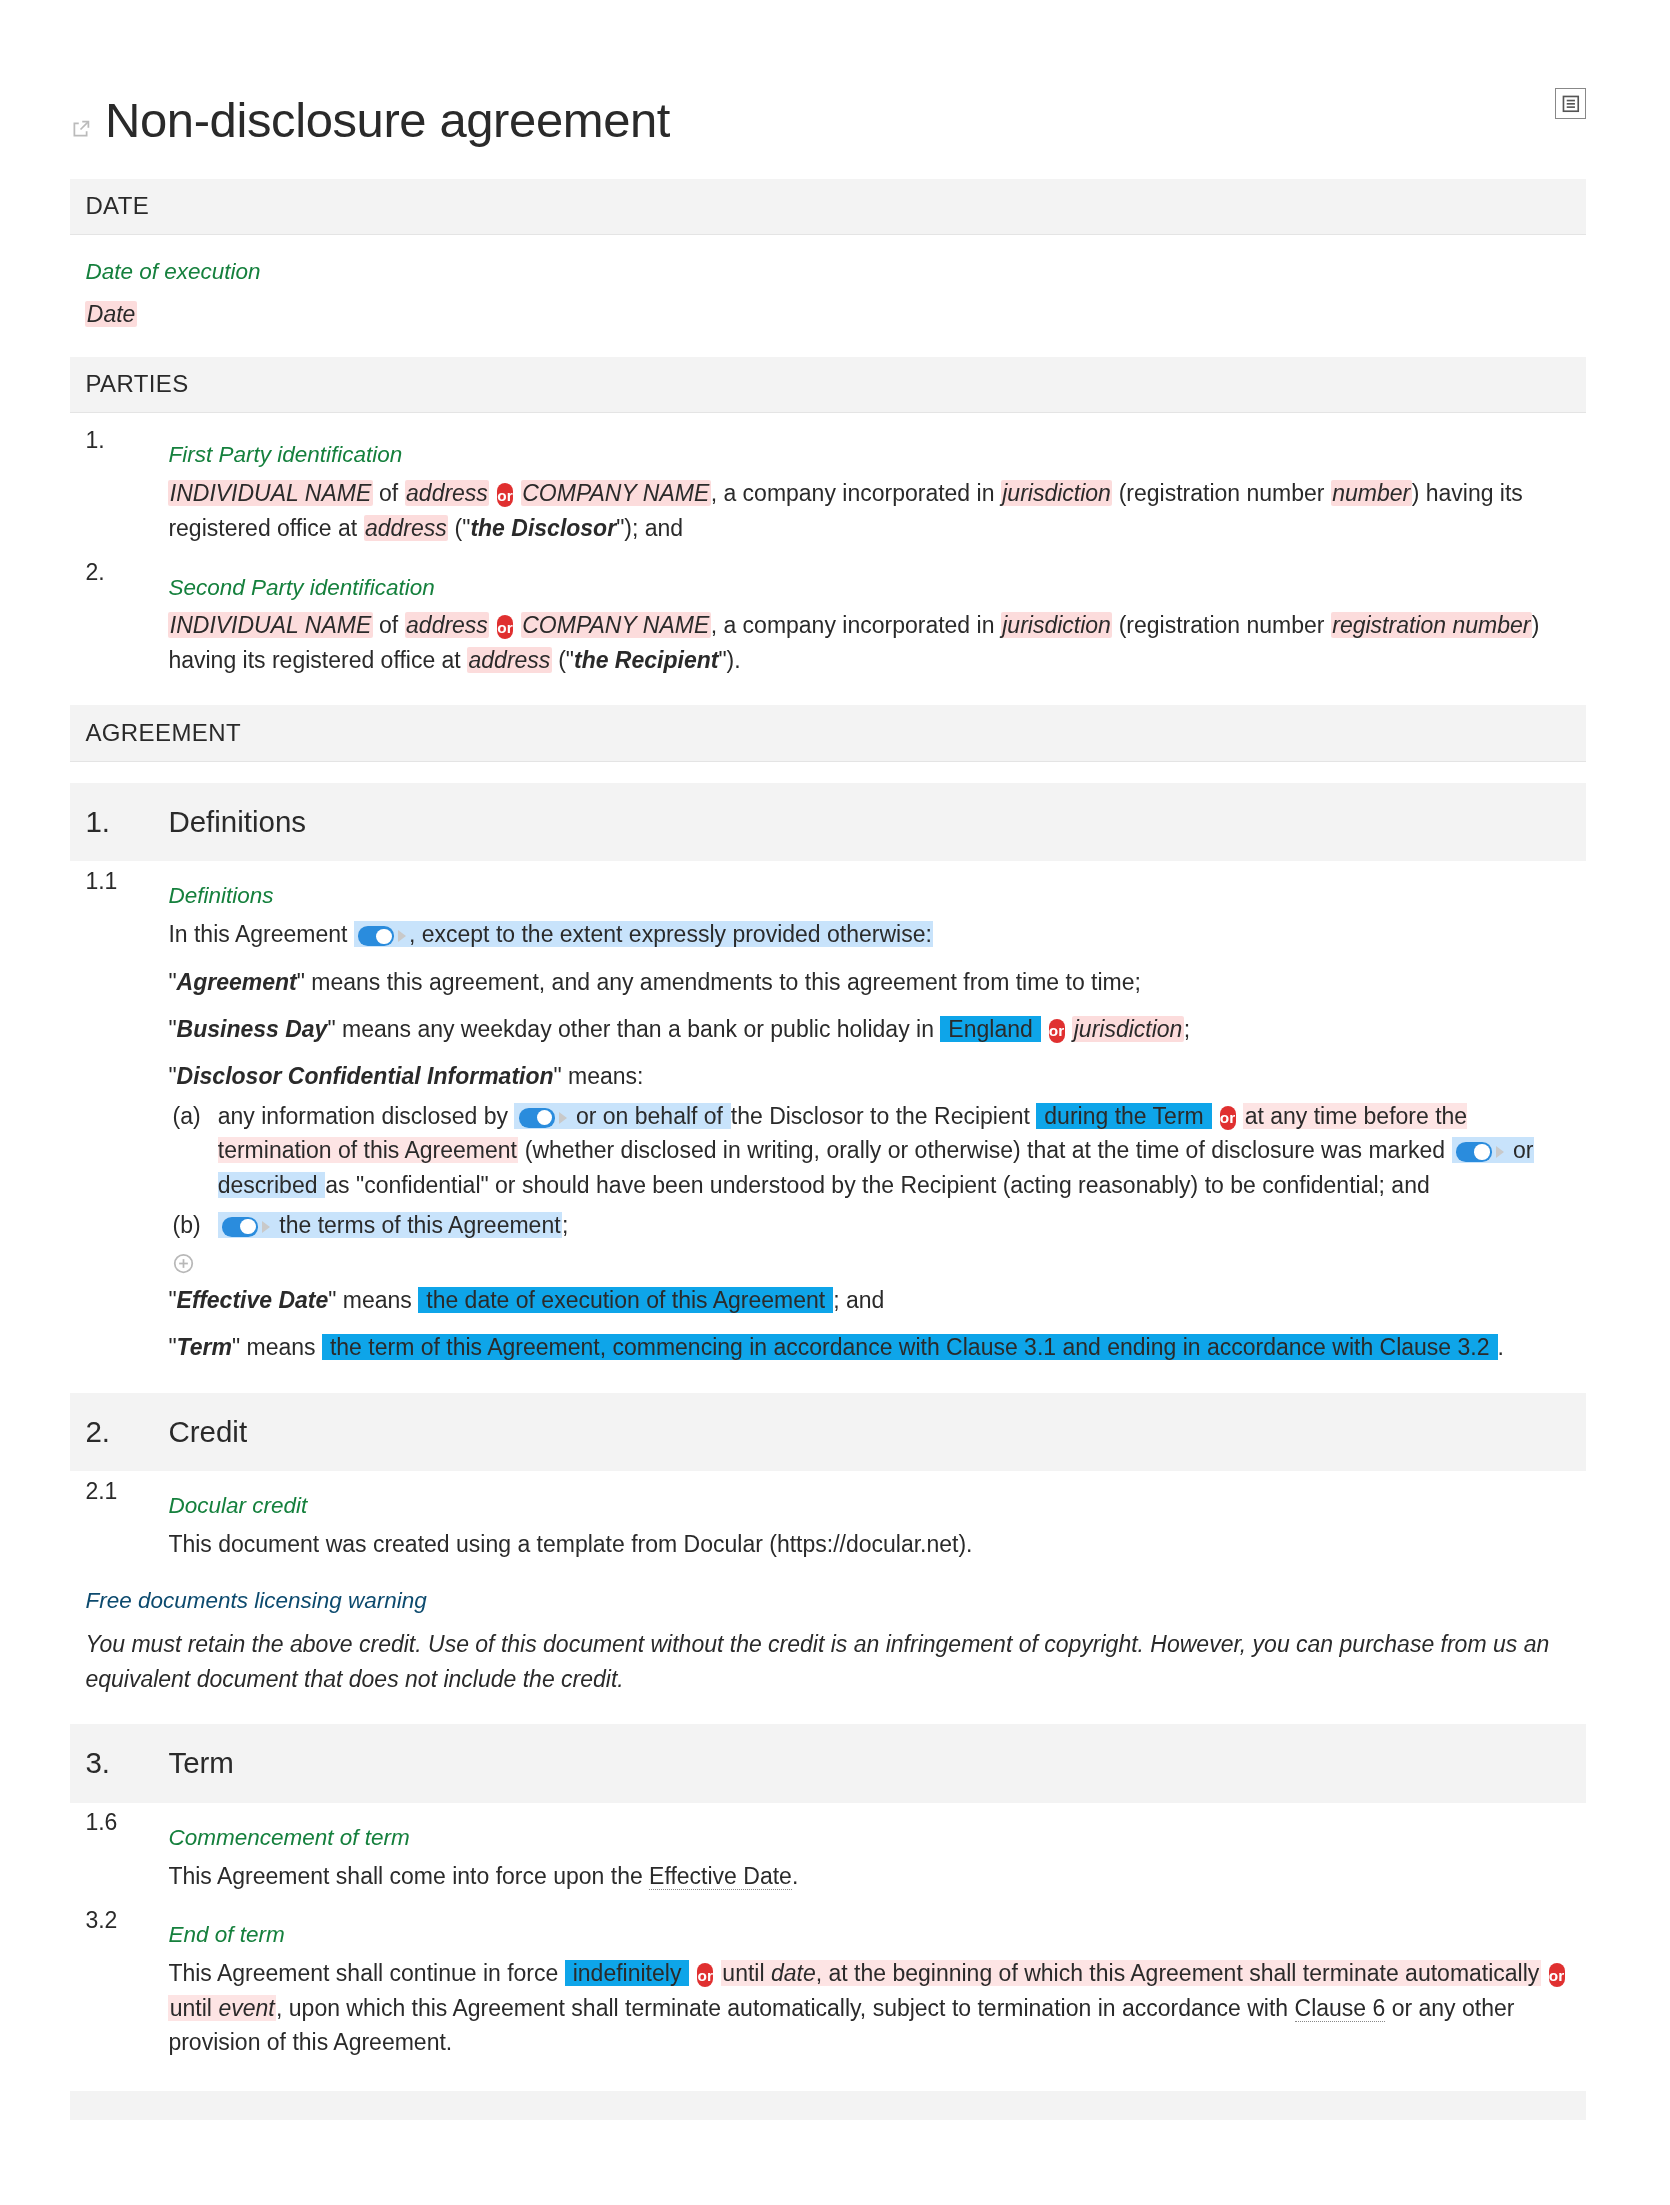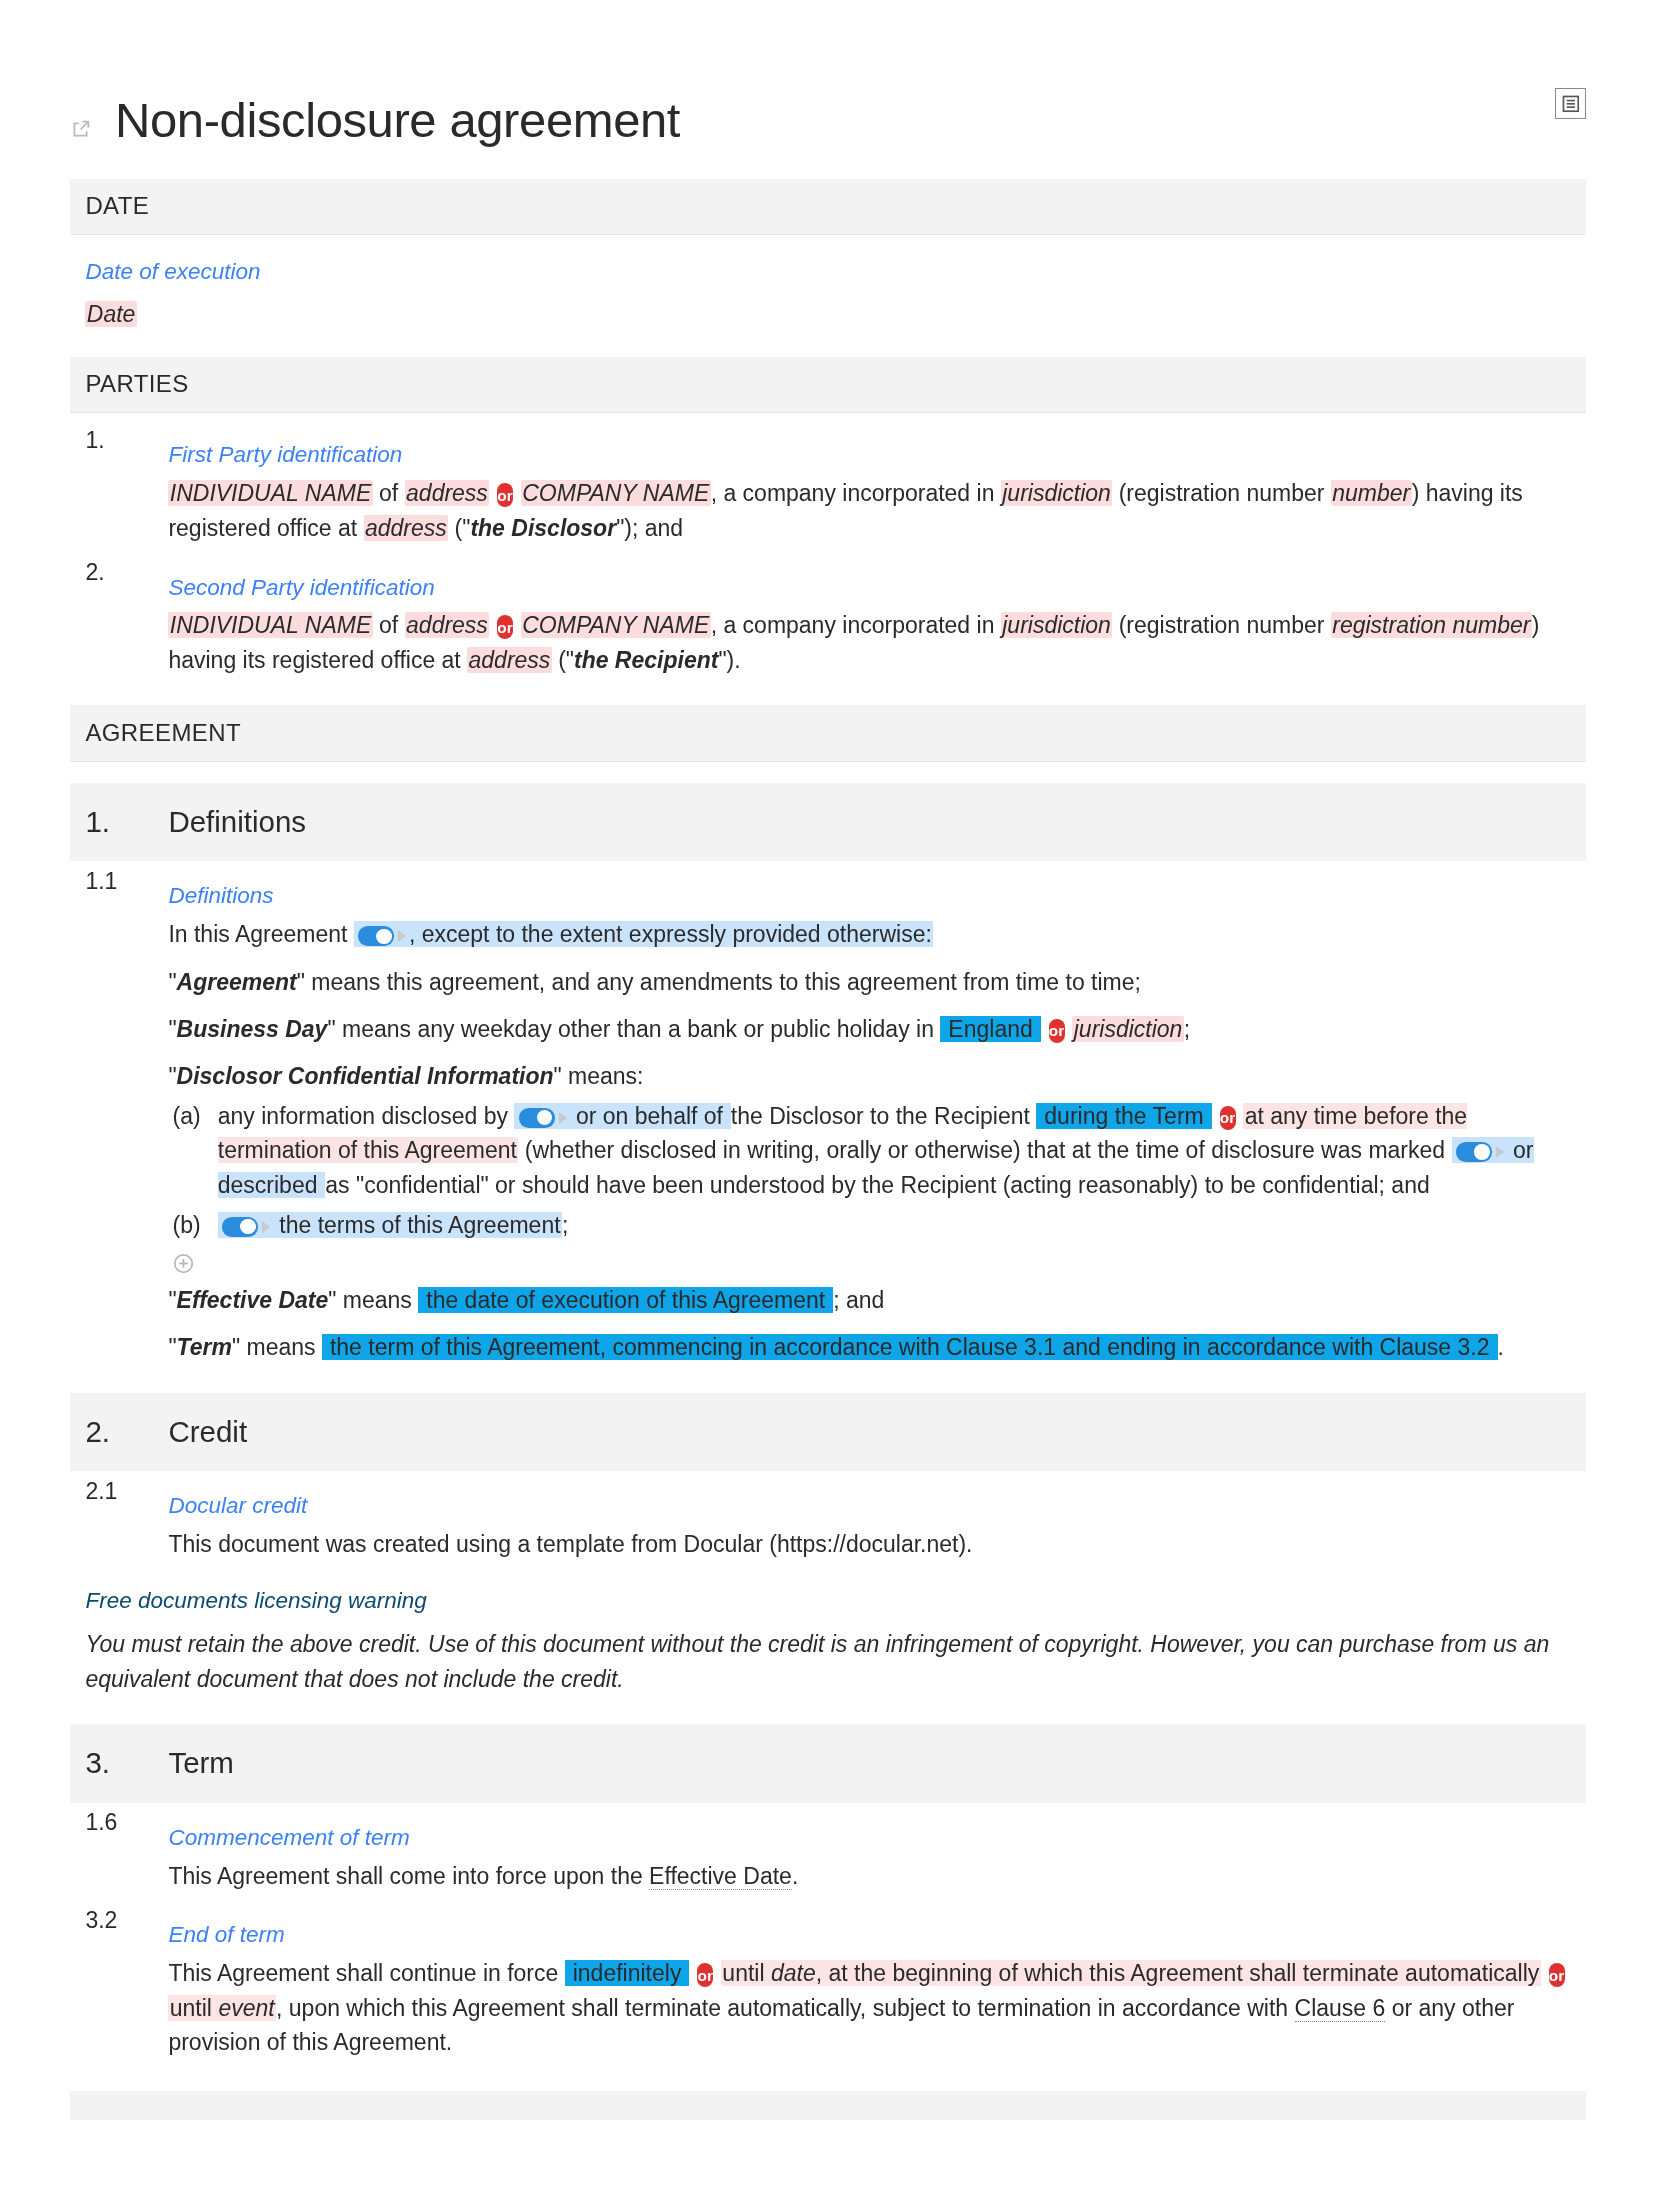--- a/index.html
+++ b/index.html
@@ -14,21 +14,21 @@
   }
   .page-header {
     display: flex;
     align-items: flex-start;
     justify-content: space-between;
     margin-bottom: 12.6px;
   }
   .title-wrap {
     display: flex;
     align-items: center;
-    gap: 24px;
+    gap: 14px;
     text-align: center;
   }
   .edit-badge {
     width: 21px;
     height: 21px;
     color: #bbb;
     margin-top: 9.8px;
   }
   h1.page-title {
     font-size: 49px;
@@ -53,21 +53,21 @@
     padding: 9.8px 15.4px;
     font-weight: 500;
     font-size: 24px;
     letter-spacing: 0.4px;
     margin-top: 21px;
     border-bottom: 0.7px solid #e4e4e4;
   }
 
   .hint {
     font-style: italic;
-    color: #3b82f6;
+    color: #15803d;
     padding: 19.7px 15.4px 4.2px 15.4px;
     font-size: 22.5px;
   }
   .hint.inline { padding-left: 0; padding-top: 15.4px; }
 
   .block {
     padding: 4.2px 15.4px 4.2px 15.4px;
   }
 
   .numbered {

